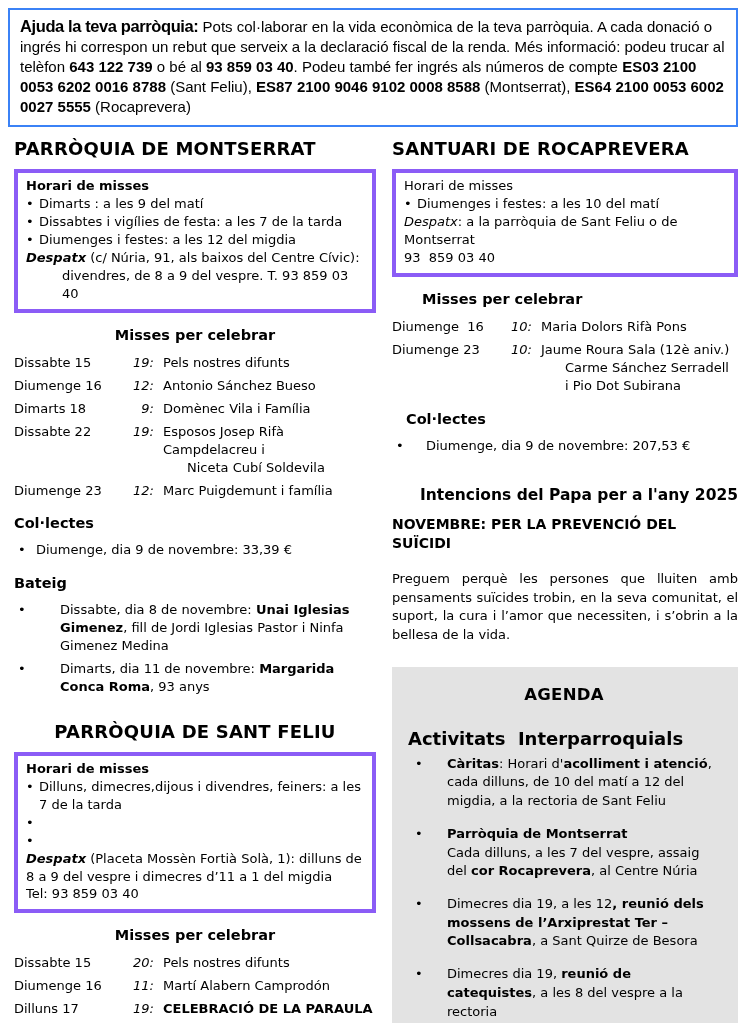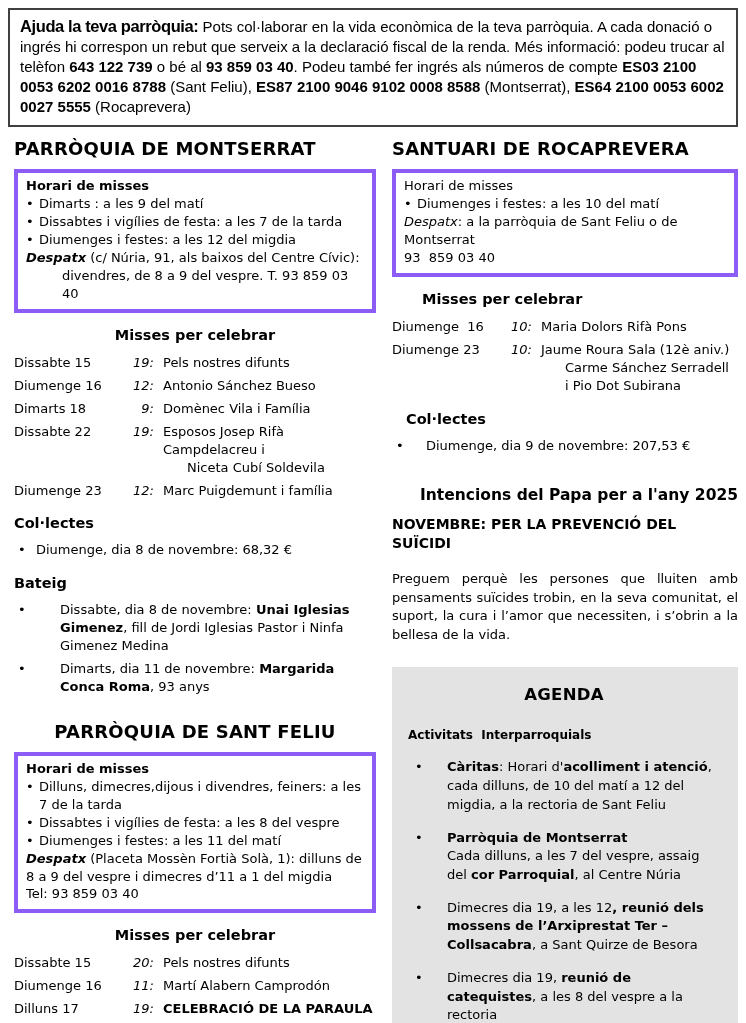--- a/index.html
+++ b/index.html
@@ -4,21 +4,21 @@
 <style>
   html,body{margin:0;padding:0}
   body{
     width:746px;height:1023px;overflow:hidden;background:#ffffff;color:#000;
     font-family:"DejaVu Sans",sans-serif;font-size:13px;line-height:1.38;
   }
   .page{padding:8px 8px 0 8px}
 
   
   .notice{
-    border:2px solid #404040;padding:5px 10px 8px 10px;
+    border:2px solid #3b82f6;padding:5px 10px 8px 10px;
     font-family:"Liberation Sans",sans-serif;font-size:15px;line-height:1.34;
   }
   .seg-n{font-weight:normal}
   .seg-b{font-weight:700}
   .seg-i{font-style:italic}
   .seg-bi{font-weight:700;font-style:italic}
   .seg-t{font-weight:700;font-size:16.5px;letter-spacing:-0.4px}
 
   .columns{display:flex;gap:16px;margin-top:10px;padding-left:6px}
   .col-left{flex:0 0 362px;width:362px}
@@ -50,21 +50,21 @@
   .bm2m{flex:0 0 30px;padding-left:4px}
 
   .roc-phone{white-space:pre}
 
   .papa-title{font-weight:700;font-size:15.5px;text-align:right;margin:30px 0 9px}
   .papa-sub{font-weight:700;font-size:14px;margin:0 0 16px}
   .papa-body{text-align:justify;line-height:1.45}
 
   .agenda{background:#e3e3e3;margin-top:22px;padding:17px 18px 22px 16px}
   .agenda-title{font-weight:700;font-size:16.5px;text-align:center;margin-bottom:20px;letter-spacing:0.3px}
-  .agenda-sub{font-weight:700;font-size:12px;margin-bottom:15px;white-space:pre}
+  .agenda-sub{font-weight:700;font-size:18px;margin-bottom:3px;white-space:pre}
   .aitem{display:flex;margin-bottom:14px}
   .aitem:last-child{margin-bottom:0}
   .bm3{flex:0 0 32px;padding-left:7px}
   .atext{flex:1;line-height:1.44}
 </style>
 </head>
 <body>
 
 <div class="page">
 
@@ -121,21 +121,21 @@
       </div>
       <div class="mrow">
         <span class="mday">Diumenge 23</span>
         <span class="mhour">12:</span>
         <span class="mwho">Marc Puigdemunt i família</span>
       </div>
 
       <div class="sub">Col·lectes</div>
       <div class="bitem">
         <span class="bm2">•</span>
-        <span>Diumenge, dia 8 de novembre: 68,32 €</span>
+        <span>Diumenge, dia 9 de novembre: 33,39 €</span>
       </div>
 
       <div class="sub">Bateig</div>
       <div class="bitem">
         <span class="bm2w">•</span>
         <span><span class="seg-n">Dissabte, dia 8 de novembre: </span><span class="seg-b">Unai Iglesias Gimenez</span><span class="seg-n">, fill de Jordi Iglesias Pastor i Ninfa Gimenez Medina</span></span>
       </div>
 
       <div class="bitem">
         <span class="bm2w">•</span>
@@ -145,25 +145,23 @@
       <div class="sec-title center" style="margin-top:24px">PARRÒQUIA DE SANT FELIU</div>
 
       <div class="hbox">
         <div class="bh">Horari de misses</div>
         <div class="bline">
           <span class="bm">•</span>
           <span>Dilluns, dimecres,dijous i divendres, feiners: a les 7 de la tarda</span>
         </div>
         <div class="bline">
           <span class="bm">•</span>
-          <span>Dissabtes i vigílies de festa: a les 8 del vespre</span>
-        </div>
-        <div class="bline">
-          <span class="bm">•</span>
-          <span>Diumenges i festes: a les 11 del matí</span>
+        </div>
+        <div class="bline">
+          <span class="bm">•</span>
         </div>
         <div><span class="seg-bi">Despatx</span><span class="seg-n"> (Placeta Mossèn Fortià Solà, 1): dilluns de 8 a 9 del vespre i dimecres d’11 a 1 del migdia</span></div>
         <div>Tel: 93 859 03 40</div>
       </div>
 
       <div class="mh">Misses per celebrar</div>
 
       <div class="mrow">
         <span class="mday">Dissabte 15</span>
         <span class="mhour">20:</span>
@@ -231,21 +229,21 @@
       <div class="agenda">
         <div class="agenda-title">AGENDA</div>
         <div class="agenda-sub">Activitats  Interparroquials</div>
 
         <div class="aitem">
           <span class="bm3">•</span>
           <span class="atext"><span class="seg-b">Càritas</span><span class="seg-n">: Horari d'</span><span class="seg-b">acolliment i atenció</span><span class="seg-n">, cada dilluns, de 10 del matí a 12 del migdia, a la rectoria de Sant Feliu</span></span>
         </div>
         <div class="aitem">
           <span class="bm3">•</span>
-          <span class="atext"><span class="seg-b">Parròquia de Montserrat</span><br><span class="seg-n">Cada dilluns, a les 7 del vespre, assaig del </span><span class="seg-b">cor Parroquial</span><span class="seg-n">, al Centre Núria</span></span>
+          <span class="atext"><span class="seg-b">Parròquia de Montserrat</span><br><span class="seg-n">Cada dilluns, a les 7 del vespre, assaig del </span><span class="seg-b">cor Rocaprevera</span><span class="seg-n">, al Centre Núria</span></span>
         </div>
         <div class="aitem">
           <span class="bm3">•</span>
           <span class="atext"><span class="seg-n">Dimecres dia 19, a les 12</span><span class="seg-b">, reunió dels mossens de l’Arxiprestat Ter – Collsacabra</span><span class="seg-n">, a Sant Quirze de Besora</span></span>
         </div>
         <div class="aitem">
           <span class="bm3">•</span>
           <span class="atext"><span class="seg-n">Dimecres dia 19, </span><span class="seg-b">reunió de catequistes</span><span class="seg-n">, a les 8 del vespre a la rectoria</span></span>
         </div>
       </div>

